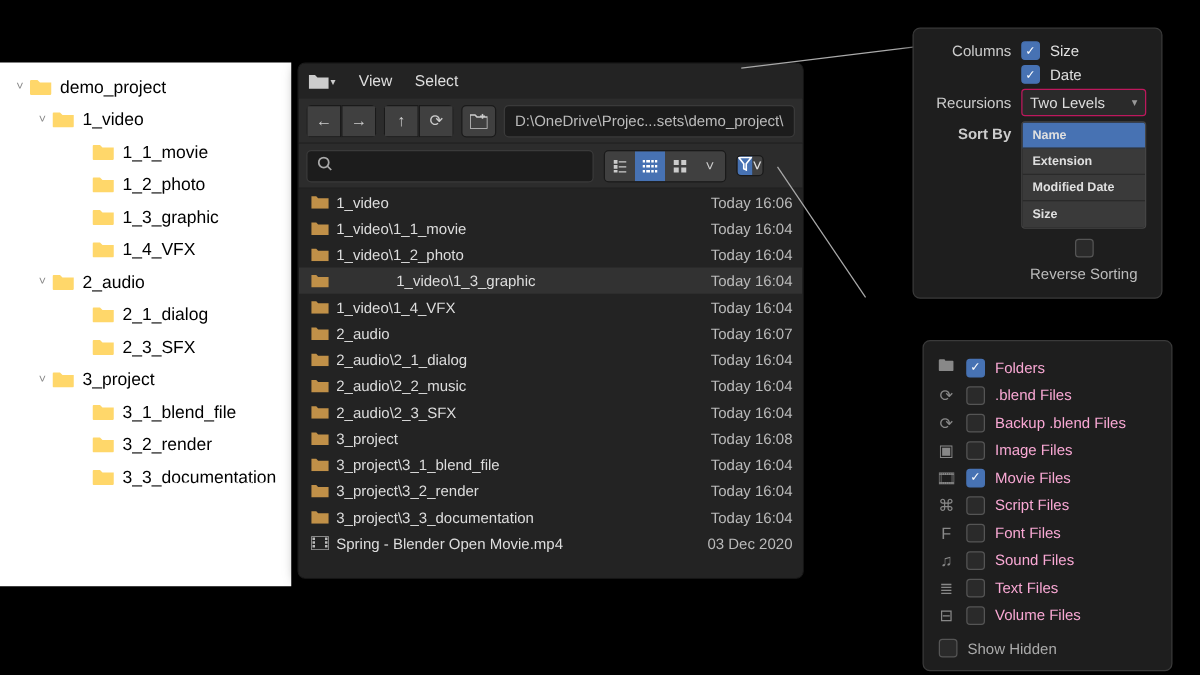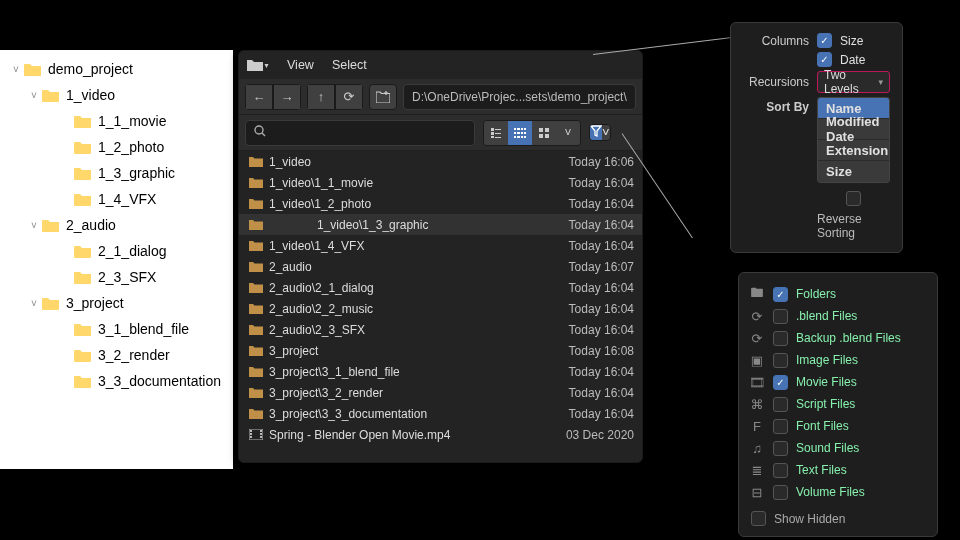--- a/index.html
+++ b/index.html
@@ -41,38 +41,38 @@
   .filter-group .vbtn.active-strong { background: #4772b3; color: #fff; }
   .file-list { flex: 1; overflow: hidden; background: #232323; }
   .file-row { display: flex; align-items: center; height: 21px; padding: 0 8px; font-size: 12px; color: #ddd; }
   .file-row.hover { background: #323232; gap: 48px; }
   .file-row .folder-ic, .file-row .movie-ic { width: 18px; display: flex; align-items: center; justify-content: center; color: #c09048; margin-right: 4px; font-size: 12px; }
   .file-row .movie-ic { color: #bbb; }
   .file-row .fname { flex: 1; white-space: nowrap; overflow: hidden; text-overflow: ellipsis; }
   .file-row .fdate { color: #bbb; font-size: 12px; }
 
   
-  .settings { position: absolute; left: 730px; top: 22px; width: 173px; background: #1e1e1e; border: 1px solid #3a3a3a; border-radius: 6px; padding: 10px 12px 12px 12px; font-size: 12px; box-shadow: 0 4px 14px rgba(0,0,0,.7); }
+  .settings { position: absolute; left: 730px; top: 22px; width: 200px; background: #1e1e1e; border: 1px solid #3a3a3a; border-radius: 6px; padding: 10px 12px 12px 12px; font-size: 12px; box-shadow: 0 4px 14px rgba(0,0,0,.7); }
   .settings-row { display: flex; align-items: center; margin-bottom: 4px; gap: 8px; }
   .settings-label { width: 66px; text-align: right; color: #ccc; }
   .checkbox { width: 15px; height: 15px; border: 1px solid #555; border-radius: 3px; background: #2a2a2a; display: inline-flex; align-items: center; justify-content: center; font-size: 10px; color: #fff; }
   .checkbox.checked { background: #4772b3; border-color: #4772b3; }
   .dropdown { flex: 1; height: 22px; background: #2a2a2a; border: 1px solid #be185d; border-radius: 3px; padding: 3px 6px; display: flex; align-items: center; justify-content: space-between; color: #ddd; font-size: 12px; }
   .dropdown .chev { font-size: 9px; color: #999; }
   .sort-list { margin-left: 74px; border: 1px solid #444; border-radius: 3px; overflow: hidden; }
-  .sort-item { height: 21px; display: flex; align-items: center; padding: 0 8px; background: #3a3a3a; font-size: 13px; }
+  .sort-item { height: 21px; display: flex; align-items: center; padding: 0 8px; background: #3a3a3a; font-size: 10px; }
   .sort-item.selected { background: #4772b3; }
   .sort-item:not(:last-child) { border-bottom: 1px solid #2a2a2a; }
   .reverse-row { display: flex; align-items: center; margin-top: 8px; margin-left: 74px; gap: 6px; color: #bbb; font-size: 12px; flex-direction: column; }
 
   
   .filters { position: absolute; left: 738px; top: 272px; width: 200px; background: #1e1e1e; border: 1px solid #3a3a3a; border-radius: 6px; padding: 10px; font-size: 12px; box-shadow: 0 4px 14px rgba(0,0,0,.7); }
   .filter-row { display: flex; align-items: center; height: 22px; gap: 8px; }
   .filter-row .ficon { width: 16px; text-align: center; color: #888; font-size: 13px; }
-  .filter-row .flabel { color: #86efac; }
+  .filter-row .flabel { color: #f9a8d4; }
   .show-hidden { display: flex; align-items: flex-end; gap: 8px; margin-top: 8px; padding-left: 2px; color: #aaa; }
 
   
   .anno-line { position: absolute; background: #aaa; height: 1px; transform-origin: left center; }
 </style>
 </head>
 <body>
 
 <div class="tree-panel">
   <div class="tree-item depth-0">
@@ -439,22 +439,22 @@
     <span class="settings-label">Recursions</span>
     <div class="dropdown">
       <span>Two Levels</span>
       <span class="chev">▾</span>
     </div>
   </div>
   <div class="settings-row" style="align-items:flex-start; margin-bottom:0;font-weight:bold;">
     <span class="settings-label" style="padding-top:3px;">Sort By</span>
     <div class="sort-list" id="sort-list" style="flex:1; margin-left:0;">
         <div class="sort-item selected">Name</div>
+        <div class="sort-item">Extension</div>
         <div class="sort-item">Modified Date</div>
-        <div class="sort-item">Extension</div>
         <div class="sort-item">Size</div>
       </div>
   </div>
   <div class="reverse-row">
     <span class="checkbox"></span>
     <span>Reverse Sorting</span>
   </div>
 </div>
 
 <div class="filters">

